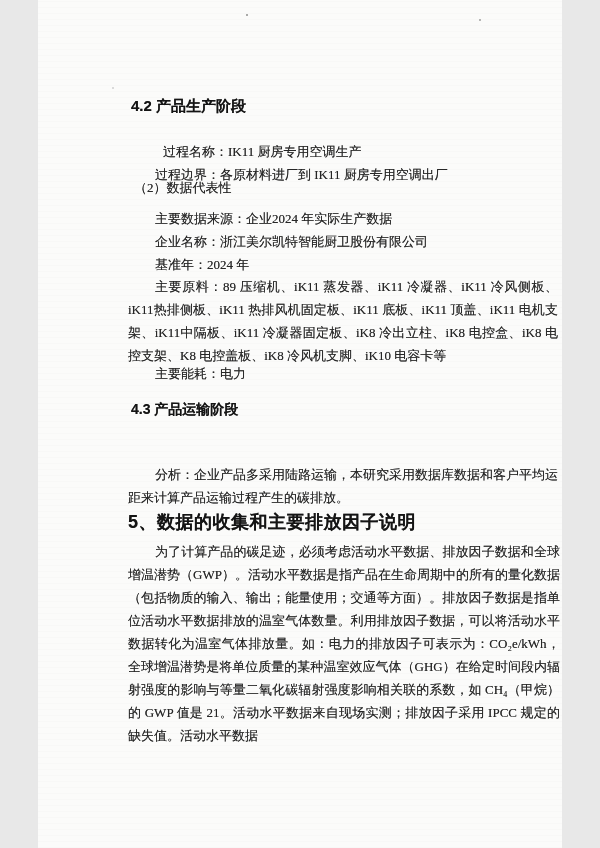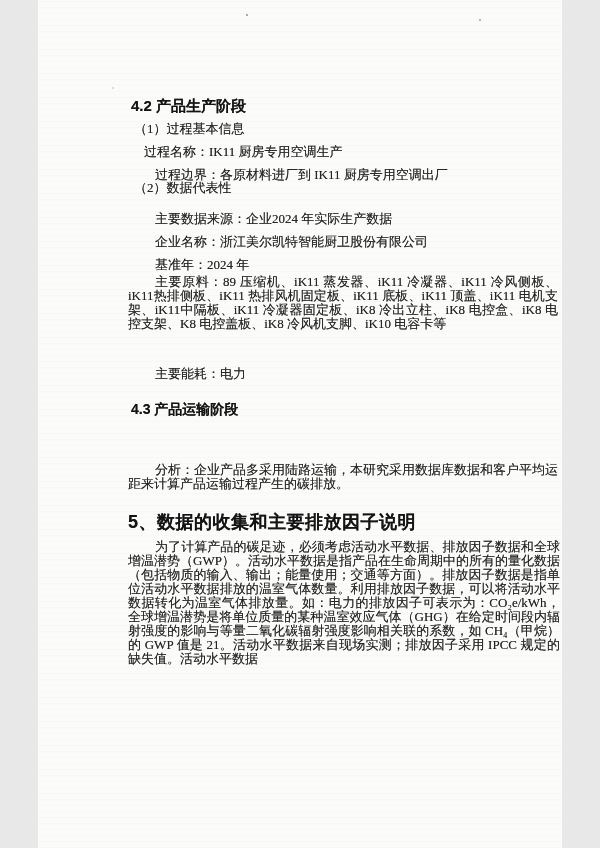--- a/index.html
+++ b/index.html
@@ -25,39 +25,39 @@
     position: absolute;
     font-size: 13px;
     line-height: 23px;
     white-space: nowrap;
     color: #262626;
     text-shadow: 0 0 0.4px rgba(20,20,20,0.55);
   }
   .p {
     position: absolute;
     font-size: 13px;
-    line-height: 14px;
+    line-height: 23px;
     width: 430px;
     text-align: justify;
     text-indent: 27px;
     color: #262626;
     text-shadow: 0 0 0.4px rgba(20,20,20,0.55);
   }
   .h {
     position: absolute;
     font-family: "Liberation Sans", "DejaVu Sans", sans-serif;
     font-weight: 700;
     color: #141414;
     white-space: nowrap;
     line-height: 1.2;
     text-shadow: 0 0 0.5px rgba(0,0,0,0.6);
   }
   #h42 { top: 85px;  left: 93px; font-size: 15px; }
   #l-item1   { top: 117px; left: 96px; }
-  #l-pname   { top: 140px; left: 106px; }
+  #l-pname   { top: 140px; left: 125px; }
   #l-pbound  { top: 163px; left: 117px; text-align: center; }
   #l-item2   { top: 176px; left: 96px; }
   #l-dsource { top: 207px; left: 117px; }
   #l-company { top: 230px; left: 117px; }
   #l-byear   { top: 253px; left: 117px; }
   #p-materials { top: 275px; left: 90px; }
   #l-energy  { top: 362px; left: 117px; }
   #h43 { top: 389px; left: 93px; font-size: 14px; }
   #l-gabi    { top: 413px; left: 117px; }
   #p-analysis { top: 463px; left: 90px; }
@@ -88,21 +88,20 @@
   .speck.s2 { left: 441px; top: 19px; opacity: 0.55; }
   .speck.s3 { left: 74px;  top: 87px; opacity: 0.25; }
 </style>
 </head>
 <body>
 
 <div class="page">
 
   <h2 class="h" id="h42">4.2 产品生产阶段</h2>
 
-  <div class="t" id="l-item1">（1）过程基本信息</div>
 
   <div class="t" id="l-pname">过程名称：IK11 厨房专用空调生产</div>
 
   <div class="t" id="l-pbound">过程边界：各原材料进厂到 IK11 厨房专用空调出厂</div>
 
   <div class="t" id="l-item2">（2）数据代表性</div>
 
   <div class="t" id="l-dsource">主要数据来源：企业2024 年实际生产数据</div>
 
   <div class="t" id="l-company">企业名称：浙江美尔凯特智能厨卫股份有限公司</div>

